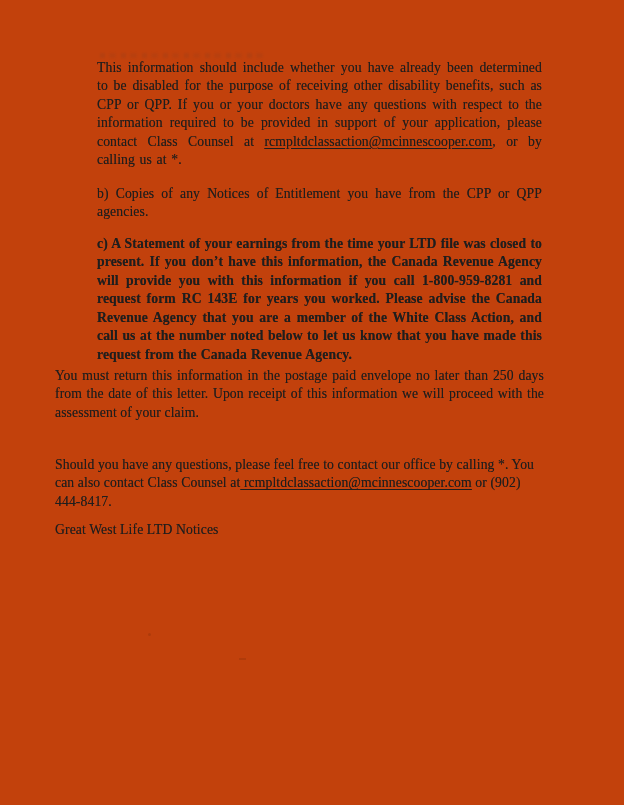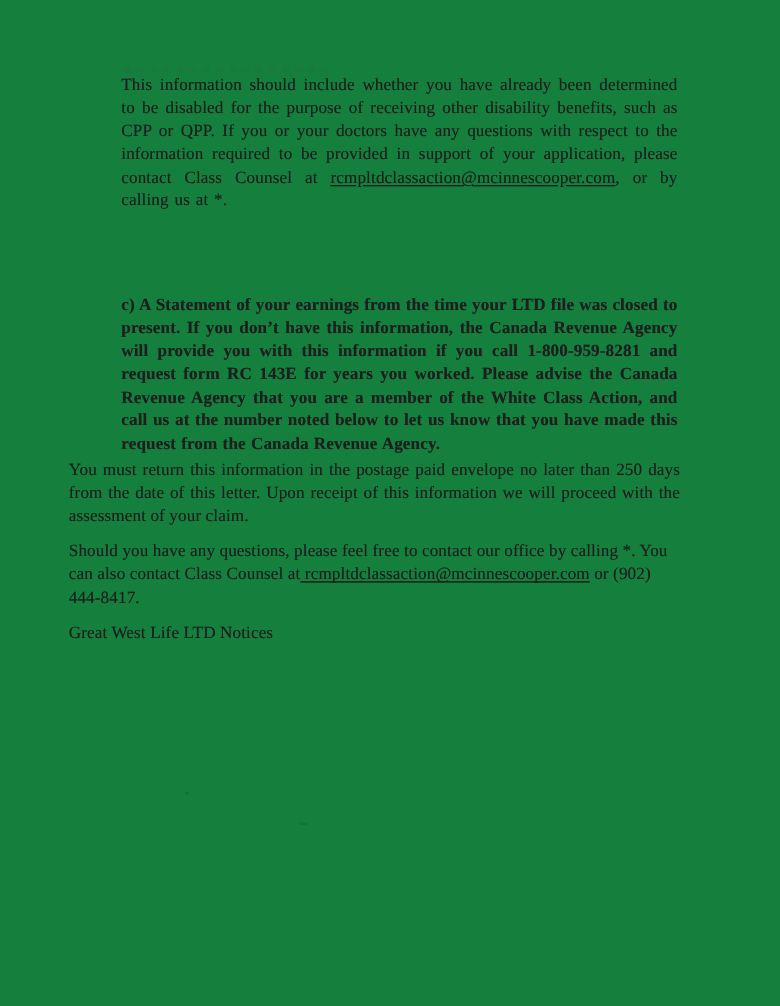--- a/index.html
+++ b/index.html
@@ -4,39 +4,39 @@
 <style>
   html, body {
     margin: 0;
     padding: 0;
     background: #ffffff;
   }
   .page {
     position: relative;
     width: 624px;
     height: 805px;
-    background: #15803d;
+    background: #c2410c;
     font-family: "Liberation Serif", serif;
     color: #1e1e1e;
     overflow: hidden;
   }
   .para {
     position: absolute;
     margin: 0;
     font-size: 13.7px;
     line-height: 18.45px;
     text-align: justify;
     text-shadow: 0 0 0.4px rgba(25,25,25,0.55);
     letter-spacing: 0.1px;
   }
   .indent { left: 97px; width: 445px; }
   .full   { left: 55px;  width: 489px; }
   .sp-a   { word-spacing: 1.1px; }
   .sp-c   { word-spacing: 0.6px; font-weight: bold; }
-  .no-justify { text-align: left; }
+  .no-justify { text-align: left; margin-top: 24px; }
   .email  { text-decoration: underline; text-underline-offset: 2px; }
   
   .ghost-line {
     position: absolute;
     left: 100px; top: 53px;
     width: 168px; height: 5px;
     background: repeating-linear-gradient(90deg,
       rgba(60,60,60,0.18) 0 5px, transparent 5px 9px,
       rgba(60,60,60,0.12) 9px 16px, transparent 16px 21px);
     filter: blur(1.2px);
@@ -60,20 +60,21 @@
 </style>
 </head>
 <body>
 
 <div class="page">
 
   <div class="ghost-line"></div>
 
   <p class="para indent sp-a" style="top:59px"><span>This information should include whether you have already been determined to be disabled for the purpose of receiving other disability benefits, such as CPP or QPP.  If you or your doctors have any questions with respect to the information required to be provided in support of your application, please contact Class Counsel at </span><span class="email">rcmpltdclassaction@mcinnescooper.com</span><span>, or by calling us at *.</span></p>
 
+  <p class="para indent" style="top:185px">b) Copies of any Notices of Entitlement you have from the CPP or QPP agencies.</p>
 
   <p class="para indent sp-c" style="top:235px">c) A Statement of your earnings from the time your LTD file was closed to present. If you don’t have this information, the Canada Revenue Agency will provide you with this information if you call 1-800-959-8281 and request form RC 143E for years you worked.  Please advise the Canada Revenue Agency that you are a member of the White Class Action, and call us at the number noted below to let us know that you have made this request from the Canada Revenue Agency.</p>
 
   <p class="para full" style="top:367px">You must return this information in the postage paid envelope no later than 250 days from the date of this letter. Upon receipt of this information we will proceed with the assessment of your claim.</p>
 
   <p class="para full no-justify" style="top:432px"><span>Should you have any questions, please feel free to contact our office by calling *. You can also contact Class Counsel at</span><span class="email"> rcmpltdclassaction@mcinnescooper.com</span><span> or (902) 444-8417.</span></p>
 
   <p class="para full no-justify" style="top:497px">Great West Life LTD Notices</p>
 
   <div class="speck-dot"></div>

